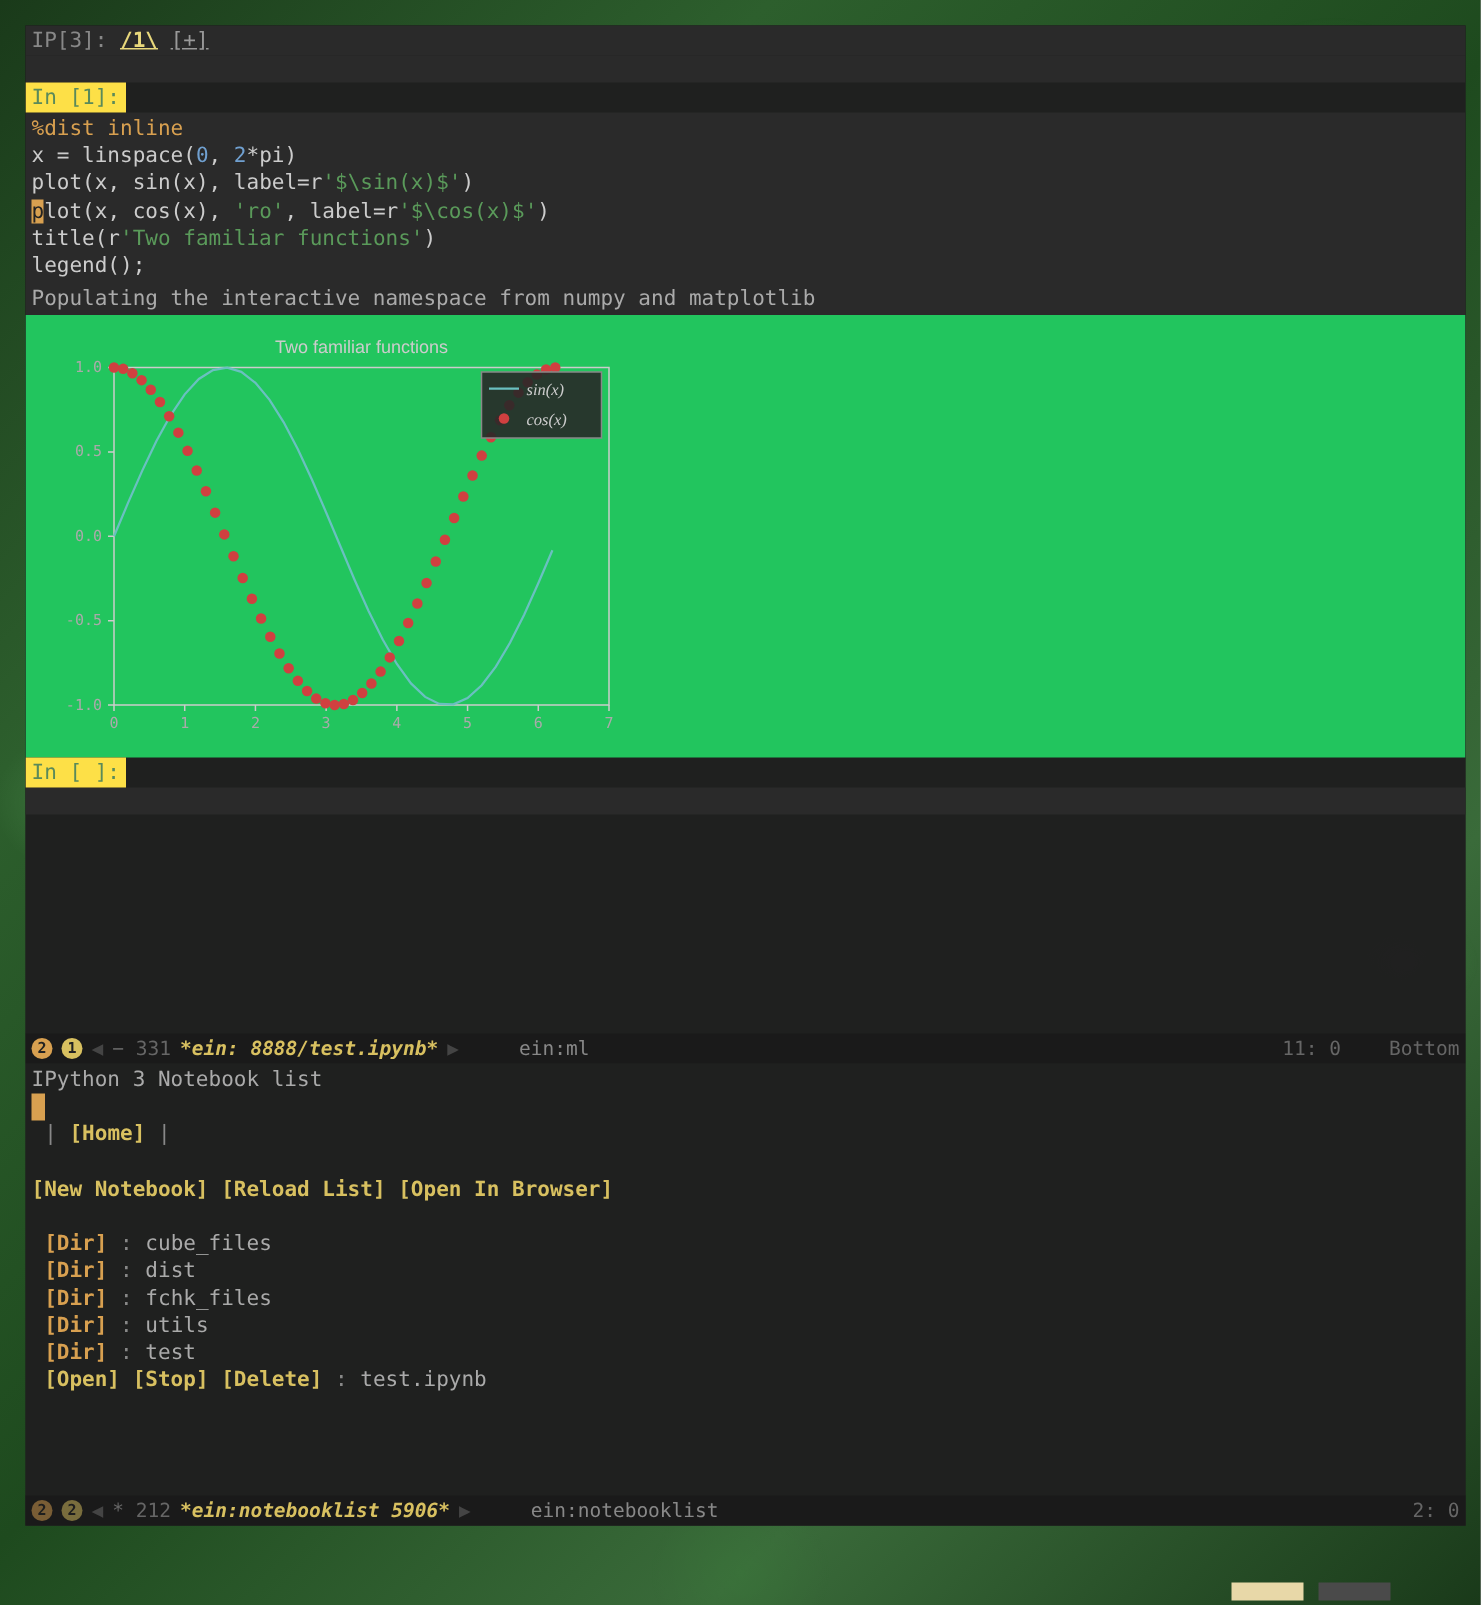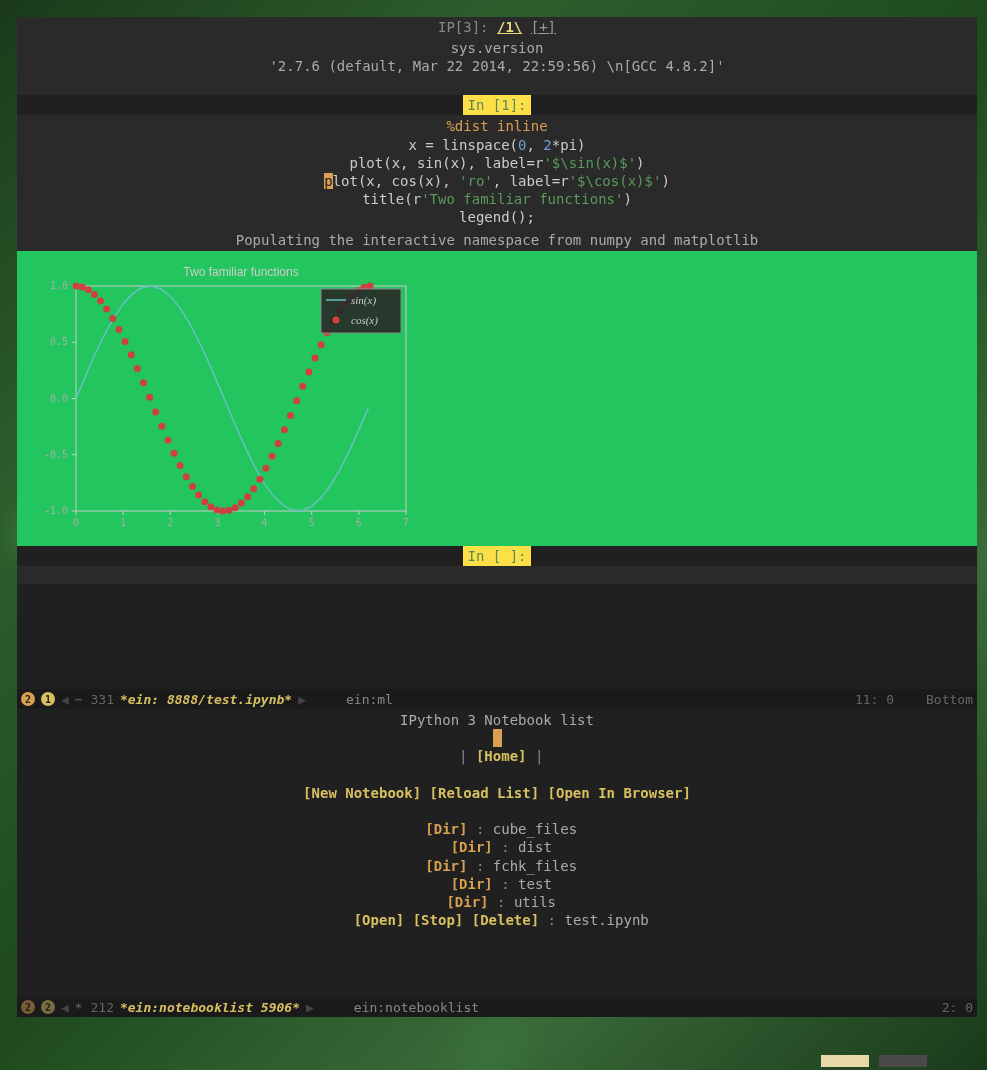--- a/index.html
+++ b/index.html
@@ -26,21 +26,20 @@
   opacity: 0.4;
   z-index: 0;
 }
 .window {
   position: absolute;
   left: 17px;
   top: 17px;
   width: 960px;
   background: rgba(30,30,30,0.92);
   z-index: 1;
-  text-align: center;
 }
 .pane-top { height: 672px; background: rgba(32,32,32,0.85); overflow: hidden; }
 .tabbar {
   background: #2a2a2a;
   color: #888;
   padding: 2px 4px;
   font-size: 14px;
 }
 .tabbar .active { color: #e8d87c; text-decoration: underline; font-weight: bold; }
 .tabbar .plus { color: #999; text-decoration: underline; }
@@ -88,24 +87,20 @@
 .bb2 { background: #4a4a4a; }
 </style>
 </head>
 <body>
 
 <div class="window">
 
   <div class="pane-top">
     <div class="tabbar">
       <span>IP[3]: </span><span class="active">/1\</span> <span class="plus">[+]</span>
-    </div>
-    <div class="cell-output">
-      <div>sys.version</div>
-      <div>'2.7.6 (default, Mar 22 2014, 22:59:56) \n[GCC 4.8.2]'</div>
     </div>
     <div class="gap"></div>
     <div><span class="cell-prompt">In [1]:</span></div>
     <div class="code-area">
       <div class="code-line"><span class="fn">%dist inline</span></div>
       <div class="code-line"><span class="var">x</span><span> = linspace(</span><span class="num">0</span><span>, </span><span class="num">2</span><span>*pi)</span></div>
       <div class="code-line"><span>plot(</span><span class="var">x</span><span>, sin(</span><span class="var">x</span><span>), label=r</span><span class="str">'$\sin(x)$'</span><span>)</span></div>
       <div class="code-line"><span class="cursor">p</span><span>lot(</span><span class="var">x</span><span>, cos(</span><span class="var">x</span><span>), </span><span class="str">'ro'</span><span>, label=r</span><span class="str">'$\cos(x)$'</span><span>)</span></div>
       <div class="code-line"><span>title(r</span><span class="str">'Two familiar functions'</span><span>)</span></div>
       <div class="code-line"><span>legend();</span></div>
@@ -223,22 +218,22 @@
       <div>IPython 3 Notebook list</div>
       <div><span class="cur">&nbsp;</span></div>
       <div class="nb-row"> <span class="sep">|</span> <span class="link">[Home]</span> <span class="sep">|</span></div>
       <div class="nb-row">&nbsp;</div>
       <div class="nb-row"><span class="action">[New Notebook]</span> <span class="action">[Reload List]</span> <span class="action">[Open In Browser]</span></div>
       <div class="nb-row">&nbsp;</div>
       <div id="nb-items">
           <div class="nb-row"> <span class="dir">[Dir]</span> <span class="sep">:</span> <span>cube_files</span></div>
           <div class="nb-row"> <span class="dir">[Dir]</span> <span class="sep">:</span> <span>dist</span></div>
           <div class="nb-row"> <span class="dir">[Dir]</span> <span class="sep">:</span> <span>fchk_files</span></div>
+          <div class="nb-row"> <span class="dir">[Dir]</span> <span class="sep">:</span> <span>utils</span></div>
           <div class="nb-row"> <span class="dir">[Dir]</span> <span class="sep">:</span> <span>test</span></div>
-          <div class="nb-row"> <span class="dir">[Dir]</span> <span class="sep">:</span> <span>utils</span></div>
           <div class="nb-row"> <span class="action">[Open]</span> <span class="action">[Stop]</span> <span class="action">[Delete]</span> <span class="sep">:</span> <span>test.ipynb</span></div>
         </div>
     </div>
     <div class="modeline">
       <span class="badge1" style="opacity:0.5">2</span>
       <span class="badge2" style="opacity:0.5">2</span>
       <span class="arrow-l">◀</span>
       <span>* 212</span>
       <span class="buf">*ein:notebooklist 5906*</span>
       <span class="arrow-l">▶</span>

